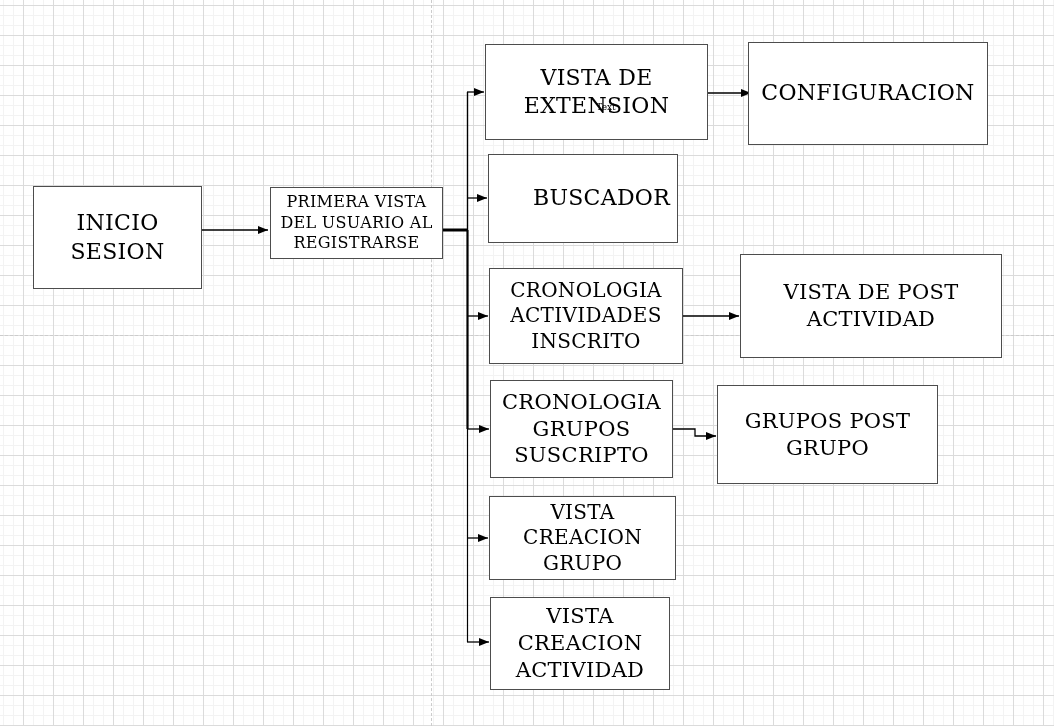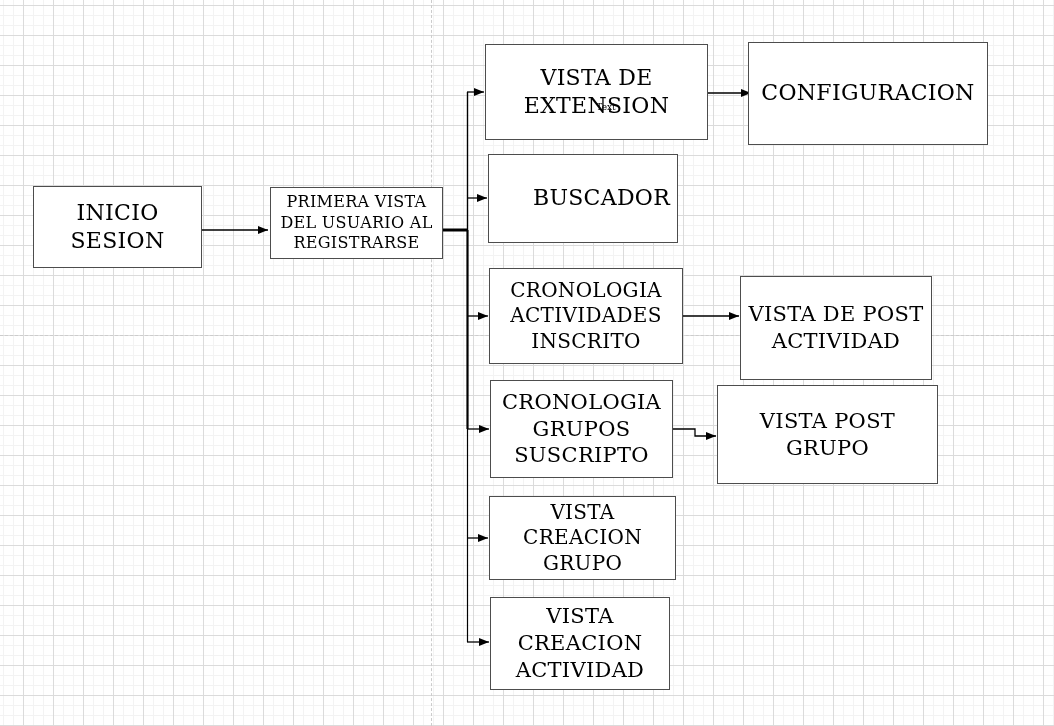--- a/index.html
+++ b/index.html
@@ -53,27 +53,27 @@
     text-align: center;
     z-index: 3;
     color: #000000;
   }
   .node .label {
     white-space: pre-line;
     line-height: 1.28;
     letter-spacing: 0.3px;
   }
   
-  .n-inicio        { left: 33px;  top: 186px; width: 169px; height: 82px;  font-size: 22px; }
+  .n-inicio        { left: 33px;  top: 186px; width: 169px; height: 103px;  font-size: 22px; }
   .n-primera       { left: 270px; top: 187px; width: 173px; height: 72px;  font-size: 16px; }
   .n-extension     { left: 485px; top: 44px;  width: 223px; height: 96px;  font-size: 22px; }
   .n-configuracion { left: 748px; top: 42px;  width: 240px; height: 103px; font-size: 22px; }
   .n-buscador      { left: 488px; top: 154px; width: 190px; height: 89px;  font-size: 22px; padding-left: 37px; }
   .n-cron-act      { left: 489px; top: 268px; width: 194px; height: 96px;  font-size: 20px; }
-  .n-post-act      { left: 740px; top: 276px; width: 192px; height: 104px; font-size: 21px; }
+  .n-post-act      { left: 740px; top: 254px; width: 262px; height: 104px; font-size: 21px; }
   .n-cron-grupos   { left: 490px; top: 380px; width: 183px; height: 98px;  font-size: 21px; }
   .n-post-grupo    { left: 717px; top: 385px; width: 221px; height: 99px;  font-size: 21px; }
   .n-creacion-grupo{ left: 489px; top: 496px; width: 187px; height: 84px;  font-size: 20px; }
   .n-creacion-act  { left: 490px; top: 597px; width: 180px; height: 93px;  font-size: 21px; }
   .mini-text {
     position: absolute;
     left: 120px;
     top: 58px;
     transform: translateX(-50%);
     font-size: 9px;
@@ -152,21 +152,21 @@
 ACTIVIDAD</span>
   </div>
 
   <div class="node n-cron-grupos">
     <span class="label">CRONOLOGIA
 GRUPOS
 SUSCRIPTO</span>
   </div>
 
   <div class="node n-post-grupo">
-    <span class="label">VISTA POST
+    <span class="label">GRUPOS POST
 GRUPO</span>
   </div>
 
   <div class="node n-creacion-grupo">
     <span class="label">VISTA
 CREACION
 GRUPO</span>
   </div>
 
   <div class="node n-creacion-act">

